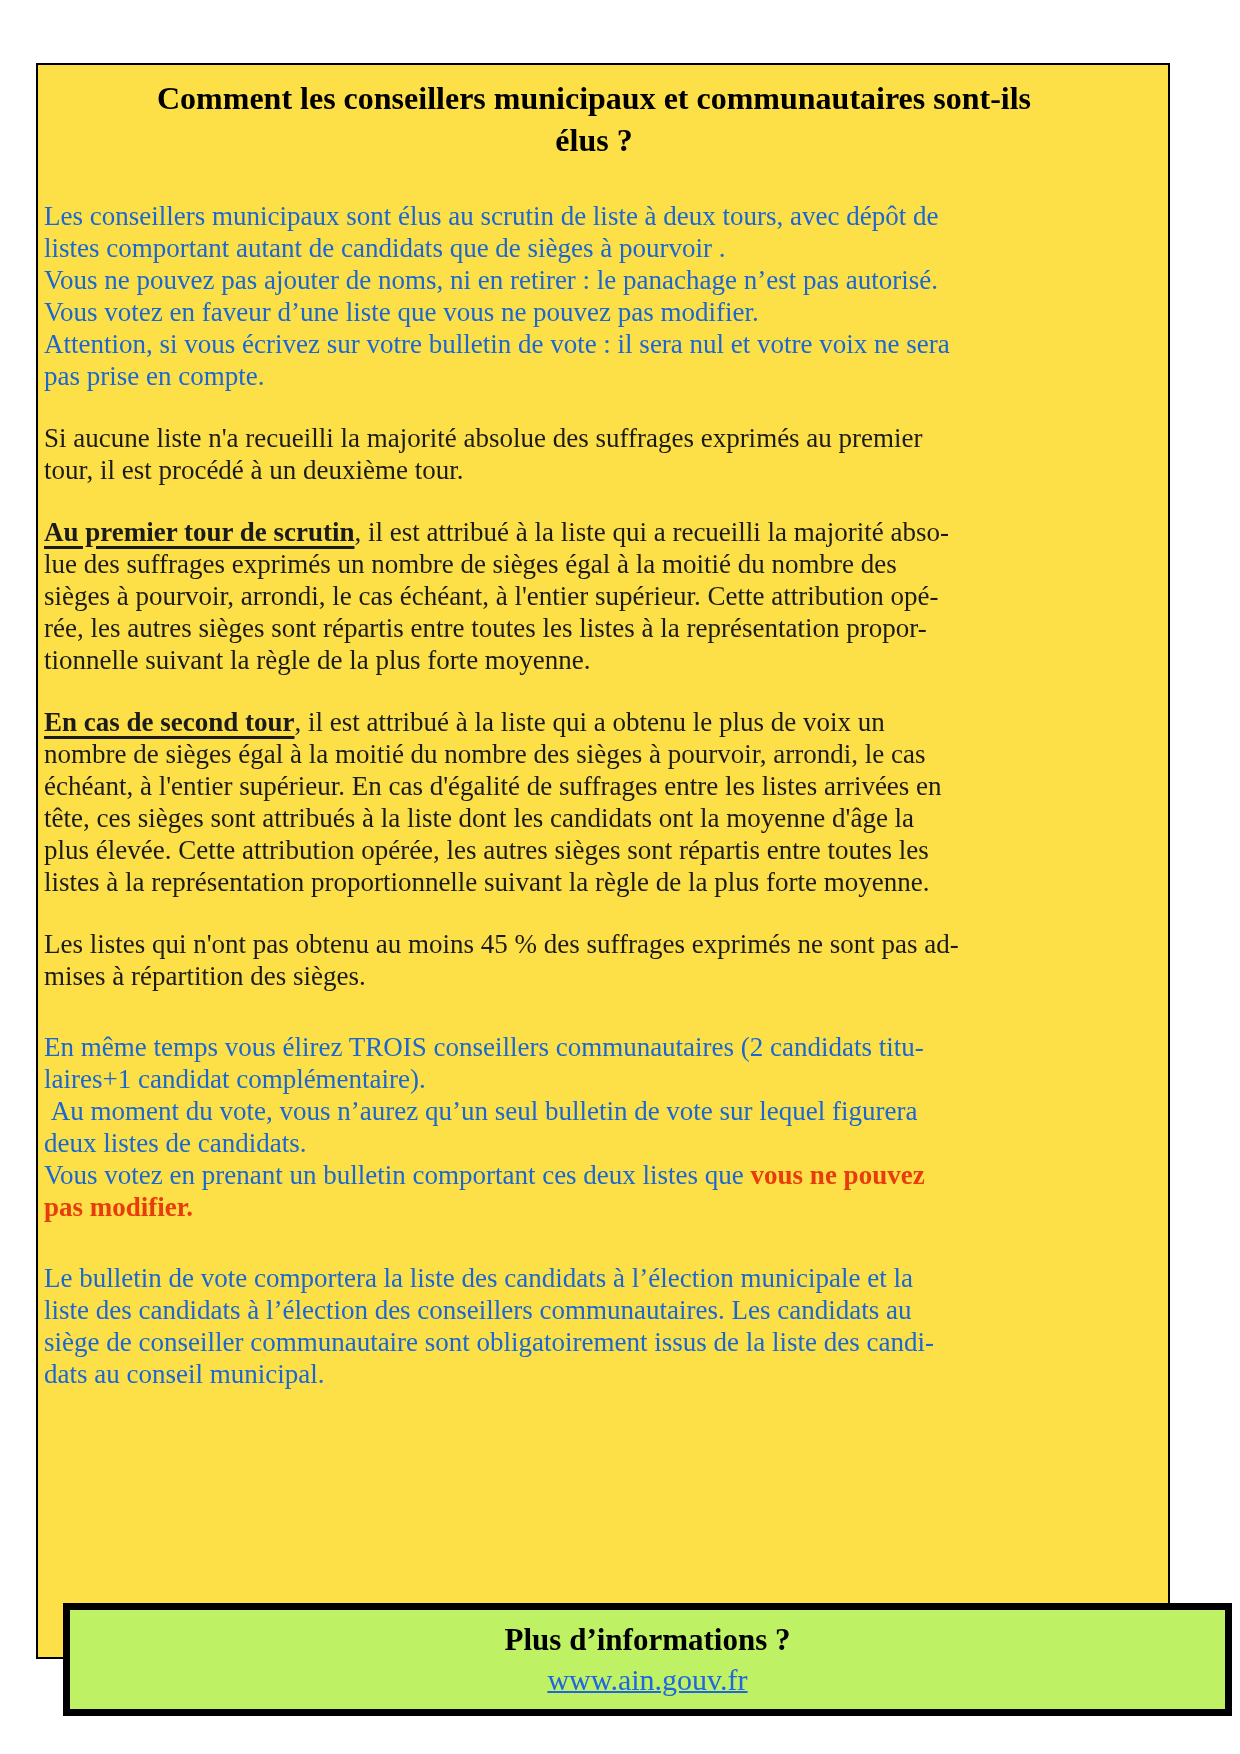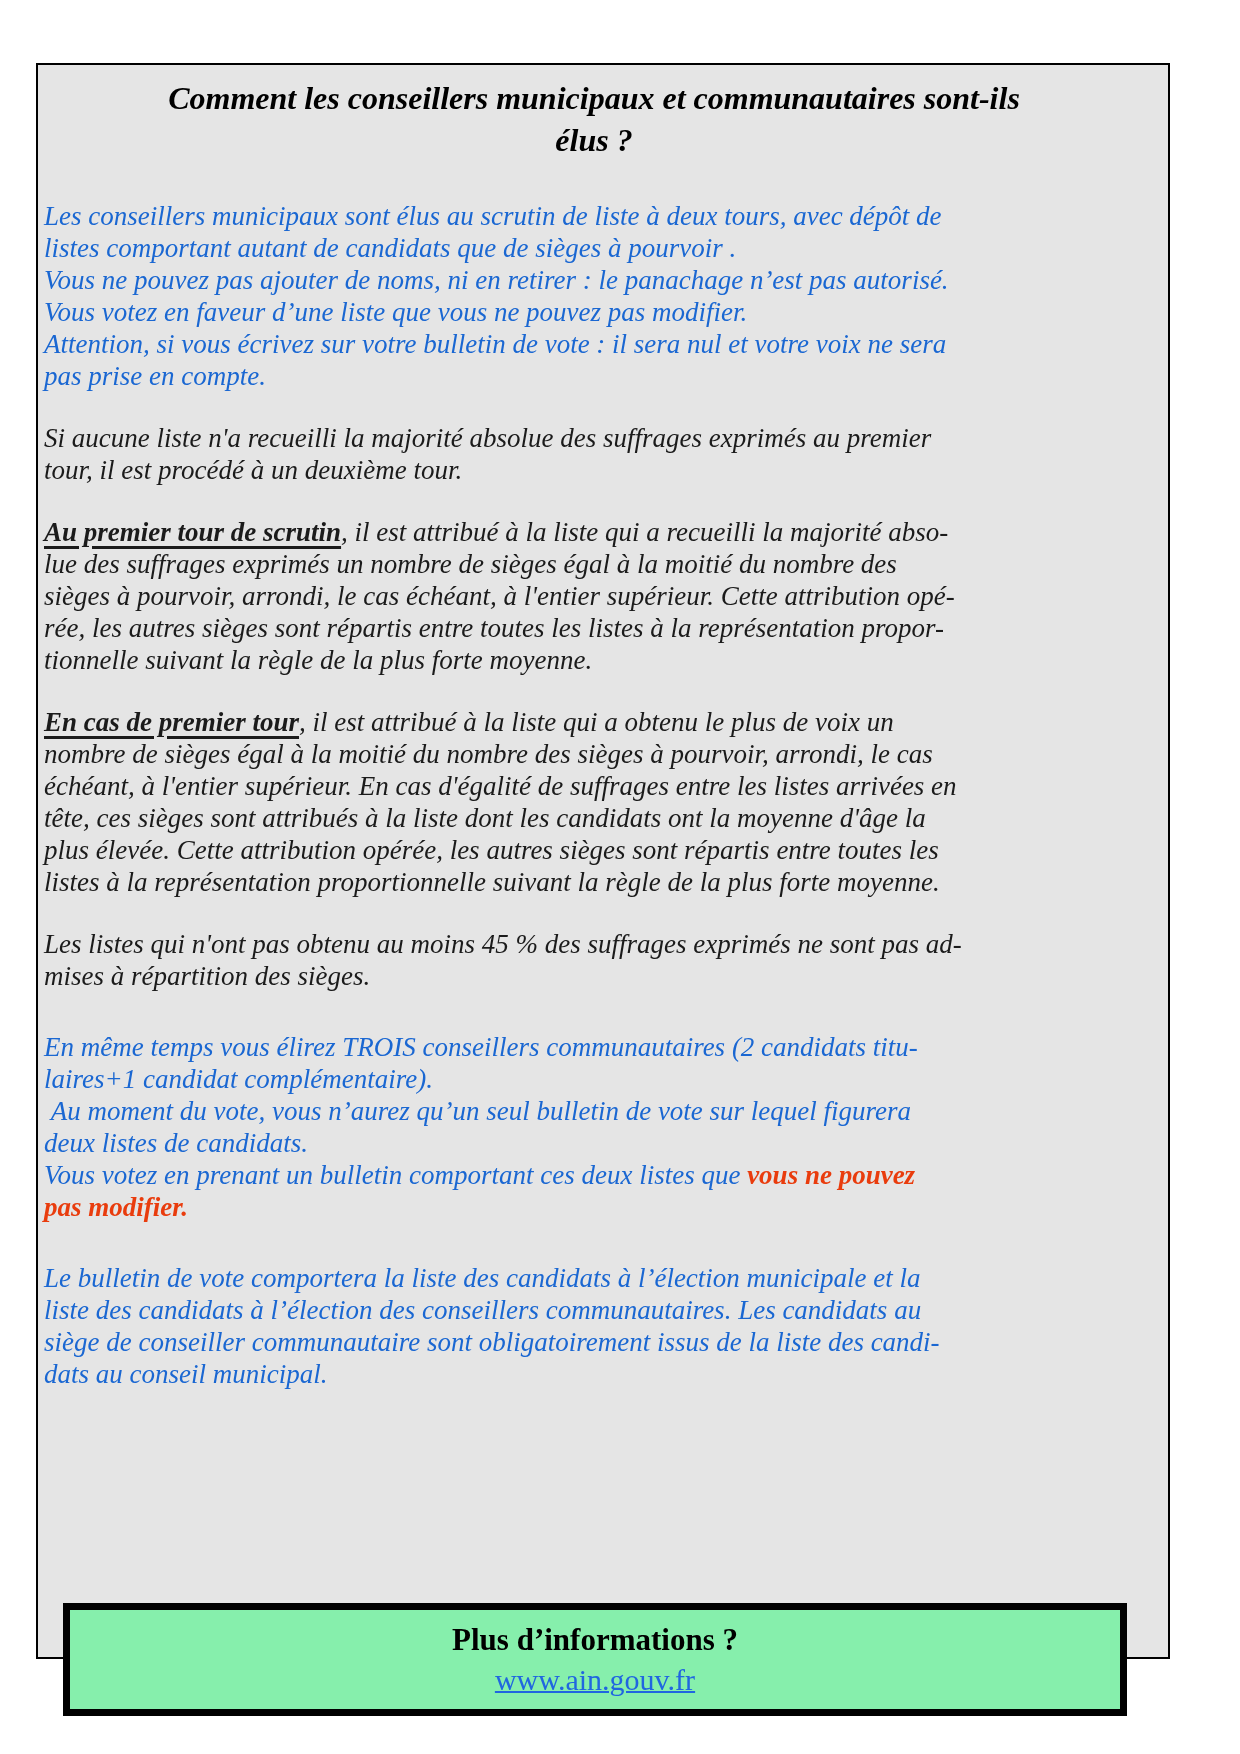--- a/index.html
+++ b/index.html
@@ -15,22 +15,21 @@
   }
   .main-box {
     position: absolute;
     left: 36px;
     top: 63px;
     width: 1134px;
     height: 1596px;
     border: 2px solid #000000;
     box-sizing: border-box;
     padding: 10px 24px 0 6px;
-    background: #e5e5e5;
-    font-style: italic;
+    background: #fde047;
   }
   .title {
     font-size: 32px;
     font-weight: bold;
     color: #000000;
     text-align: center;
     line-height: 42px;
     margin: 2px 0 26px 0;
     white-space: pre-line;
   }
@@ -49,25 +48,25 @@
     text-underline-offset: 5px;
   }
   .emphasis-orange {
     font-weight: bold;
     color: #e93c0d;
   }
   .footer-box {
     position: absolute;
     left: 63px;
     top: 1603px;
-    width: 1064px;
+    width: 1169px;
     height: 113px;
     border: 7px solid #000000;
     box-sizing: border-box;
-    background: #86efac;
+    background: #bef264;
     text-align: center;
     padding-top: 10px;
   }
   .footer-heading {
     font-size: 31px;
     font-weight: bold;
     color: #000000;
     line-height: 40px;
   }
   .footer-link {
@@ -96,21 +95,21 @@
 
   <p class="para black"><span>Si aucune liste n'a recueilli la majorité absolue des suffrages exprimés au premier
 tour, il est procédé à un deuxième tour.</span></p>
 
   <p class="para black"><span class="lead">Au premier tour de scrutin</span><span>, il est attribué à la liste qui a recueilli la majorité abso-
 lue des suffrages exprimés un nombre de sièges égal à la moitié du nombre des
 sièges à pourvoir, arrondi, le cas échéant, à l'entier supérieur. Cette attribution opé-
 rée, les autres sièges sont répartis entre toutes les listes à la représentation propor-
 tionnelle suivant la règle de la plus forte moyenne.</span></p>
 
-  <p class="para black"><span class="lead">En cas de premier tour</span><span>, il est attribué à la liste qui a obtenu le plus de voix un
+  <p class="para black"><span class="lead">En cas de second tour</span><span>, il est attribué à la liste qui a obtenu le plus de voix un
 nombre de sièges égal à la moitié du nombre des sièges à pourvoir, arrondi, le cas
 échéant, à l'entier supérieur. En cas d'égalité de suffrages entre les listes arrivées en
 tête, ces sièges sont attribués à la liste dont les candidats ont la moyenne d'âge la
 plus élevée. Cette attribution opérée, les autres sièges sont répartis entre toutes les
 listes à la représentation proportionnelle suivant la règle de la plus forte moyenne.</span></p>
 
   <p class="para black"><span>Les listes qui n'ont pas obtenu au moins 45 % des suffrages exprimés ne sont pas ad-
 mises à répartition des sièges.</span></p>
 
 

